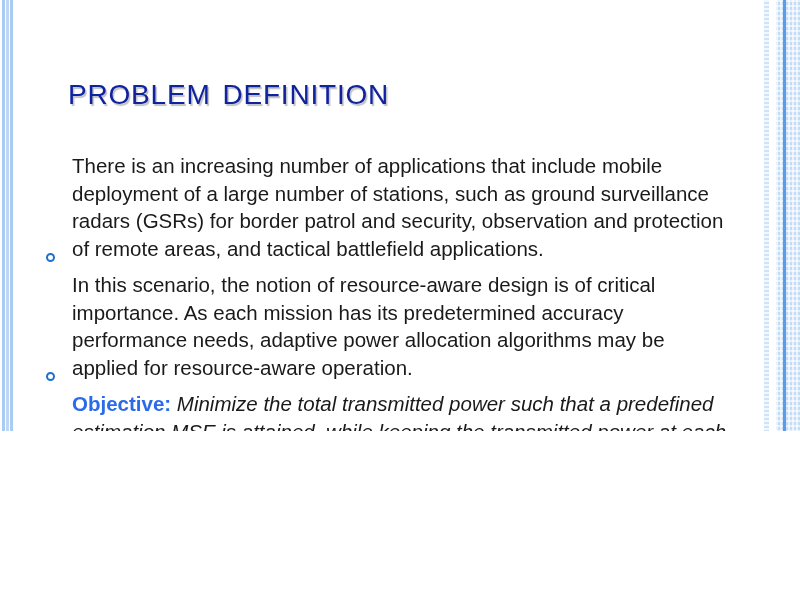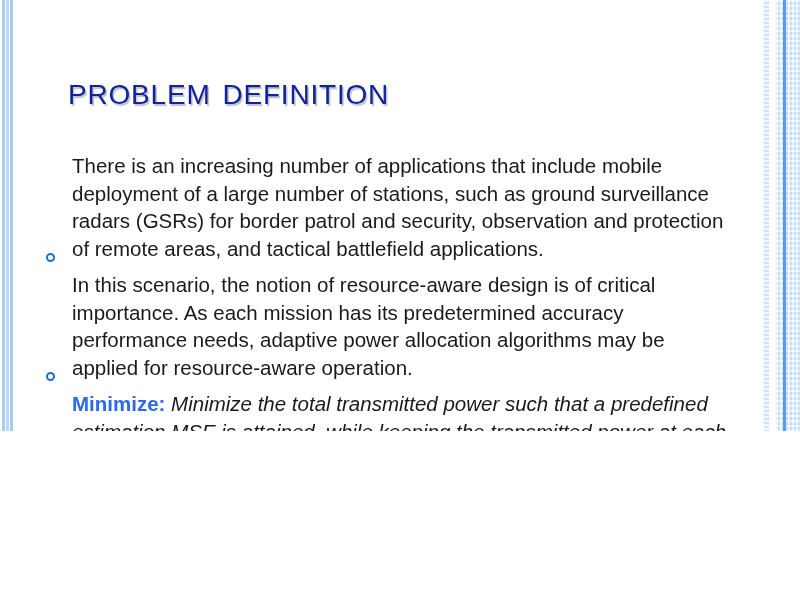--- a/index.html
+++ b/index.html
@@ -191,20 +191,20 @@
       <span class="bullet-mark">
         <span class="ring"></span>
       </span>
       <span class="bullet-text"> In this scenario, the notion of resource-aware design is of critical importance. As each mission has its predetermined accuracy performance needs, adaptive power allocation algorithms may be applied for resource-aware operation.</span>
     </div>
 
     <div class="bullet-row">
       <span class="bullet-mark">
         <span class="ring"></span>
       </span>
-      <span class="bullet-text italic"><span class="objective">Minimize:</span><span> Minimize the total transmitted power such that a predefined estimation MSE is attained, while keeping the transmitted power at each station within an acceptable range.</span></span>
+      <span class="bullet-text italic"><span class="objective">Objective:</span><span> Minimize the total transmitted power such that a predefined estimation MSE is attained, while keeping the transmitted power at each station within an acceptable range.</span></span>
     </div>
 
   </div>
 
   <div class="page-badge">4</div>
 
 </div>
 
 </body></html>

